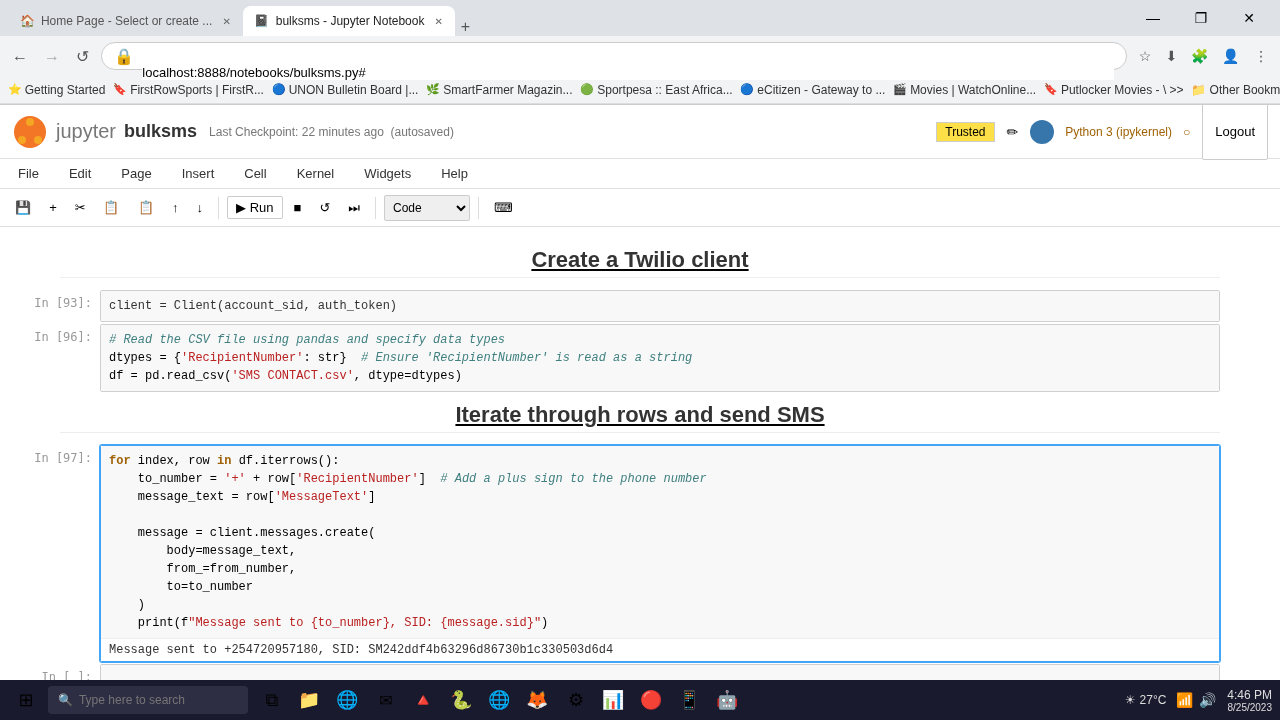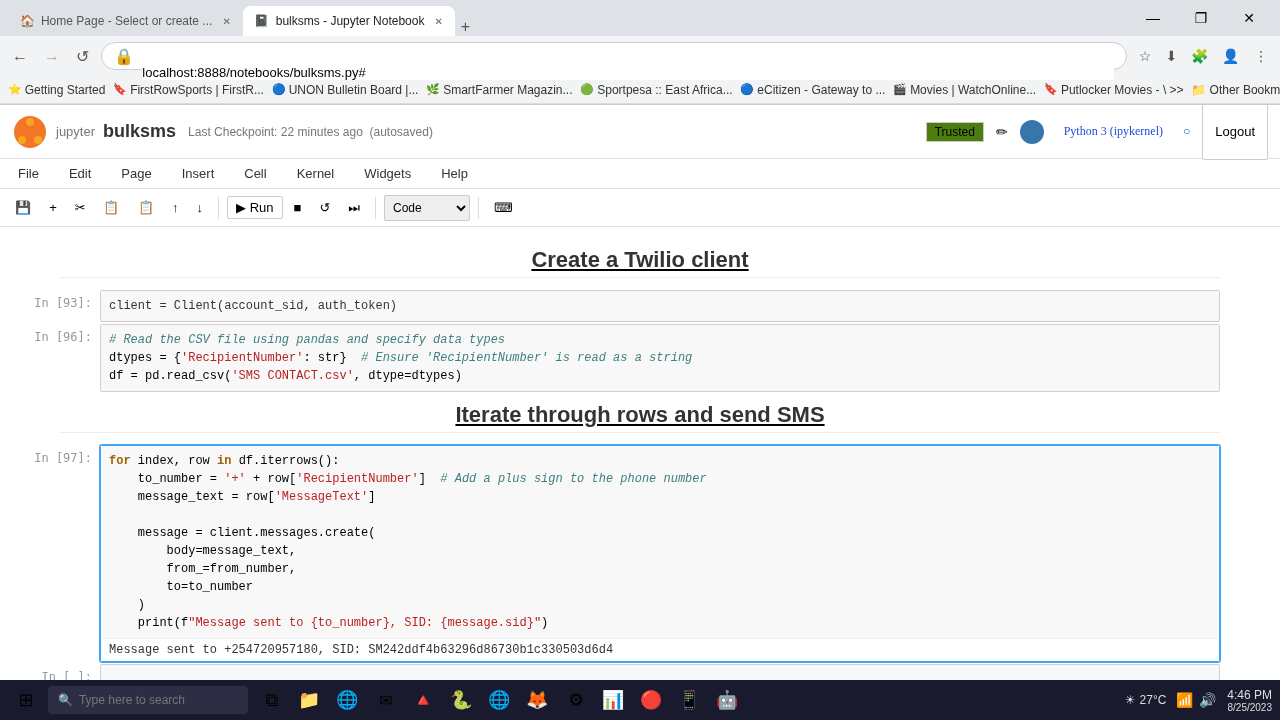--- a/index.html
+++ b/index.html
@@ -33,27 +33,27 @@
     .bookmark-item { white-space: nowrap; cursor: pointer; color: #333; display: flex; align-items: center; gap: 3px; }
     .bookmark-icon { font-size: 11px; }
     .other-bookmarks { margin-left: auto; color: #333; cursor: pointer; }
 
     
     .jupyter-app { background: #fff; height: calc(720px - 36px - 40px - 28px - 40px); overflow: hidden; }
 
     
     .jupyter-header { display: flex; align-items: center; padding: 4px 12px; border-bottom: 1px solid #e0e0e0; height: 54px; }
     .jupyter-logo { display: flex; align-items: center; gap: 8px; }
-    .jupyter-logo-text { font-size: 13px; color: #777; }
+    .jupyter-logo-text { font-size: 20px; color: #777; }
     .notebook-name { font-size: 18px; font-weight: bold; color: #333; margin-left: 8px; }
     .checkpoint-info { font-size: 12px; color: #777; margin-left: 12px; }
     .jupyter-header-right { margin-left: auto; display: flex; align-items: center; gap: 12px; }
-    .python-badge { display: flex; align-items: center; gap: 20px; font-size: 12px; color: #1d4ed8; font-family: Liberation Serif, serif; }
+    .python-badge { display: flex; align-items: center; gap: 11px; font-size: 12px; color: #a16207; }
     .python-icon { width: 24px; height: 24px; background: #3776ab; border-radius: 50%; }
-    .trusted-btn { font-size: 12px; padding: 2px 8px; background: #4d7c0f; border: 1px solid #ccc; cursor: pointer; }
+    .trusted-btn { font-size: 12px; padding: 2px 8px; background: #fde047; border: 1px solid #ccc; cursor: pointer; }
     .logout-btn { background: #fff; border: 1px solid #ccc; padding: 20px 12px; font-size: 13px; cursor: pointer; border-radius: 2px; }
 
     
     .jupyter-menubar { display: flex; align-items: center; padding: 2px 8px; border-bottom: 1px solid #e0e0e0; height: 30px; gap: 10px; }
     .menu-item { padding: 2px 10px; font-size: 13px; cursor: pointer; color: #333; }
 
     
     .jupyter-toolbar { display: flex; align-items: center; padding: 4px 8px; border-bottom: 1px solid #e0e0e0; height: 38px; gap: 4px; }
     .toolbar-btn { background: #fff; border: 1px solid transparent; padding: 3px 6px; cursor: pointer; font-size: 13px; border-radius: 2px; }
     .toolbar-separator { width: 1px; height: 22px; background: #ddd; margin: 0 4px; }

